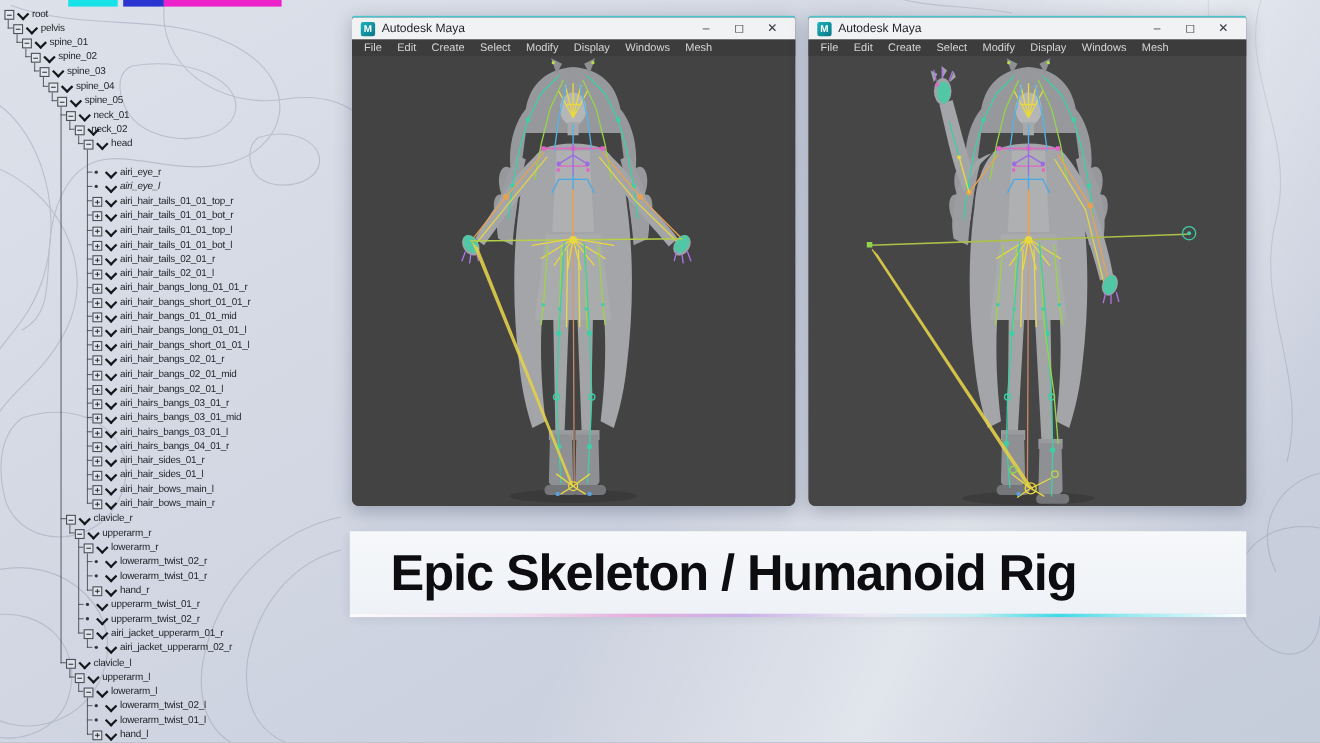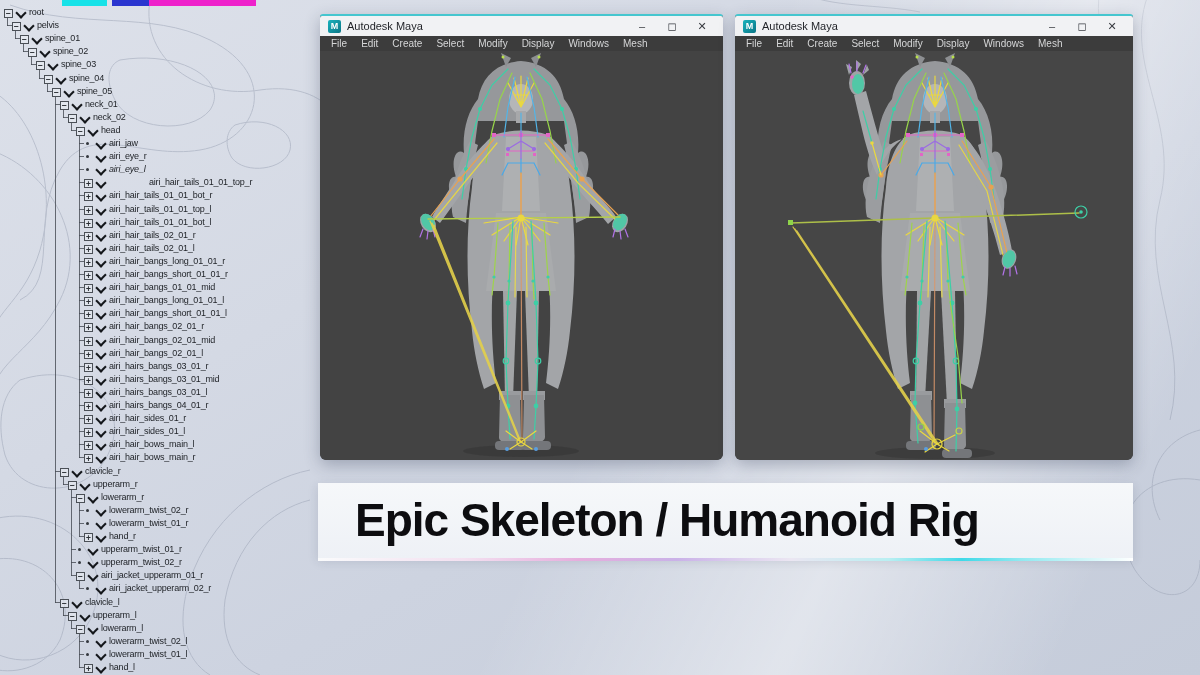--- a/index.html
+++ b/index.html
@@ -144,51 +144,45 @@
       <div class="trow" style="top: 92px;">
         <div class="tick" style="left: 55px; width: 5px;"></div>
         <div class="toggle" style="left: 60px;">−</div>
         <span class="bone" style="left: 73px;"></span>
         <span class="tlabel" style="left: 85px;">neck_01</span>
       </div>
       <div class="trow" style="top: 105px;">
         <div class="tick" style="left: 63px; width: 5px;"></div>
         <div class="toggle" style="left: 68px;">−</div>
         <span class="bone" style="left: 81px;"></span>
-        <span class="tlabel" style="left: 93px;">neck_02</span>
+        <span class="tlabel" style="left: 83px;">neck_02</span>
       </div>
       <div class="trow" style="top: 118px;">
         <div class="tick" style="left: 71px; width: 5px;"></div>
         <div class="toggle" style="left: 76px;">−</div>
         <span class="bone" style="left: 89px;"></span>
         <span class="tlabel" style="left: 101px;">head</span>
       </div>
-      <div class="trow" style="top: 131px;">
+      <div class="trow" style="top: 144px;">
         <div class="tick" style="left: 79px; width: 5px;"></div>
         <div class="dot" style="left: 86px;"></div>
         <span class="bone" style="left: 97px;"></span>
-        <span class="tlabel" style="left: 109px;">airi_jaw</span>
-      </div>
-      <div class="trow" style="top: 144px;">
+        <span class="tlabel" style="left: 109px;">airi_eye_r</span>
+      </div>
+      <div class="trow" style="top: 157px; font-style: italic;">
         <div class="tick" style="left: 79px; width: 5px;"></div>
         <div class="dot" style="left: 86px;"></div>
         <span class="bone" style="left: 97px;"></span>
-        <span class="tlabel" style="left: 109px;">airi_eye_r</span>
-      </div>
-      <div class="trow" style="top: 157px; font-style: italic;">
-        <div class="tick" style="left: 79px; width: 5px;"></div>
-        <div class="dot" style="left: 86px;"></div>
-        <span class="bone" style="left: 97px;"></span>
         <span class="tlabel" style="left: 109px;">airi_eye_l</span>
       </div>
       <div class="trow" style="top: 170px;">
         <div class="tick" style="left: 79px; width: 5px;"></div>
         <div class="toggle" style="left: 84px;">+</div>
         <span class="bone" style="left: 97px;"></span>
-        <span class="tlabel" style="left: 109px; margin-left: 40px;">airi_hair_tails_01_01_top_r</span>
+        <span class="tlabel" style="left: 109px;">airi_hair_tails_01_01_top_r</span>
       </div>
       <div class="trow" style="top: 183px;">
         <div class="tick" style="left: 79px; width: 5px;"></div>
         <div class="toggle" style="left: 84px;">+</div>
         <span class="bone" style="left: 97px;"></span>
         <span class="tlabel" style="left: 109px;">airi_hair_tails_01_01_bot_r</span>
       </div>
       <div class="trow" style="top: 197px;">
         <div class="tick" style="left: 79px; width: 5px;"></div>
         <div class="toggle" style="left: 84px;">+</div>

